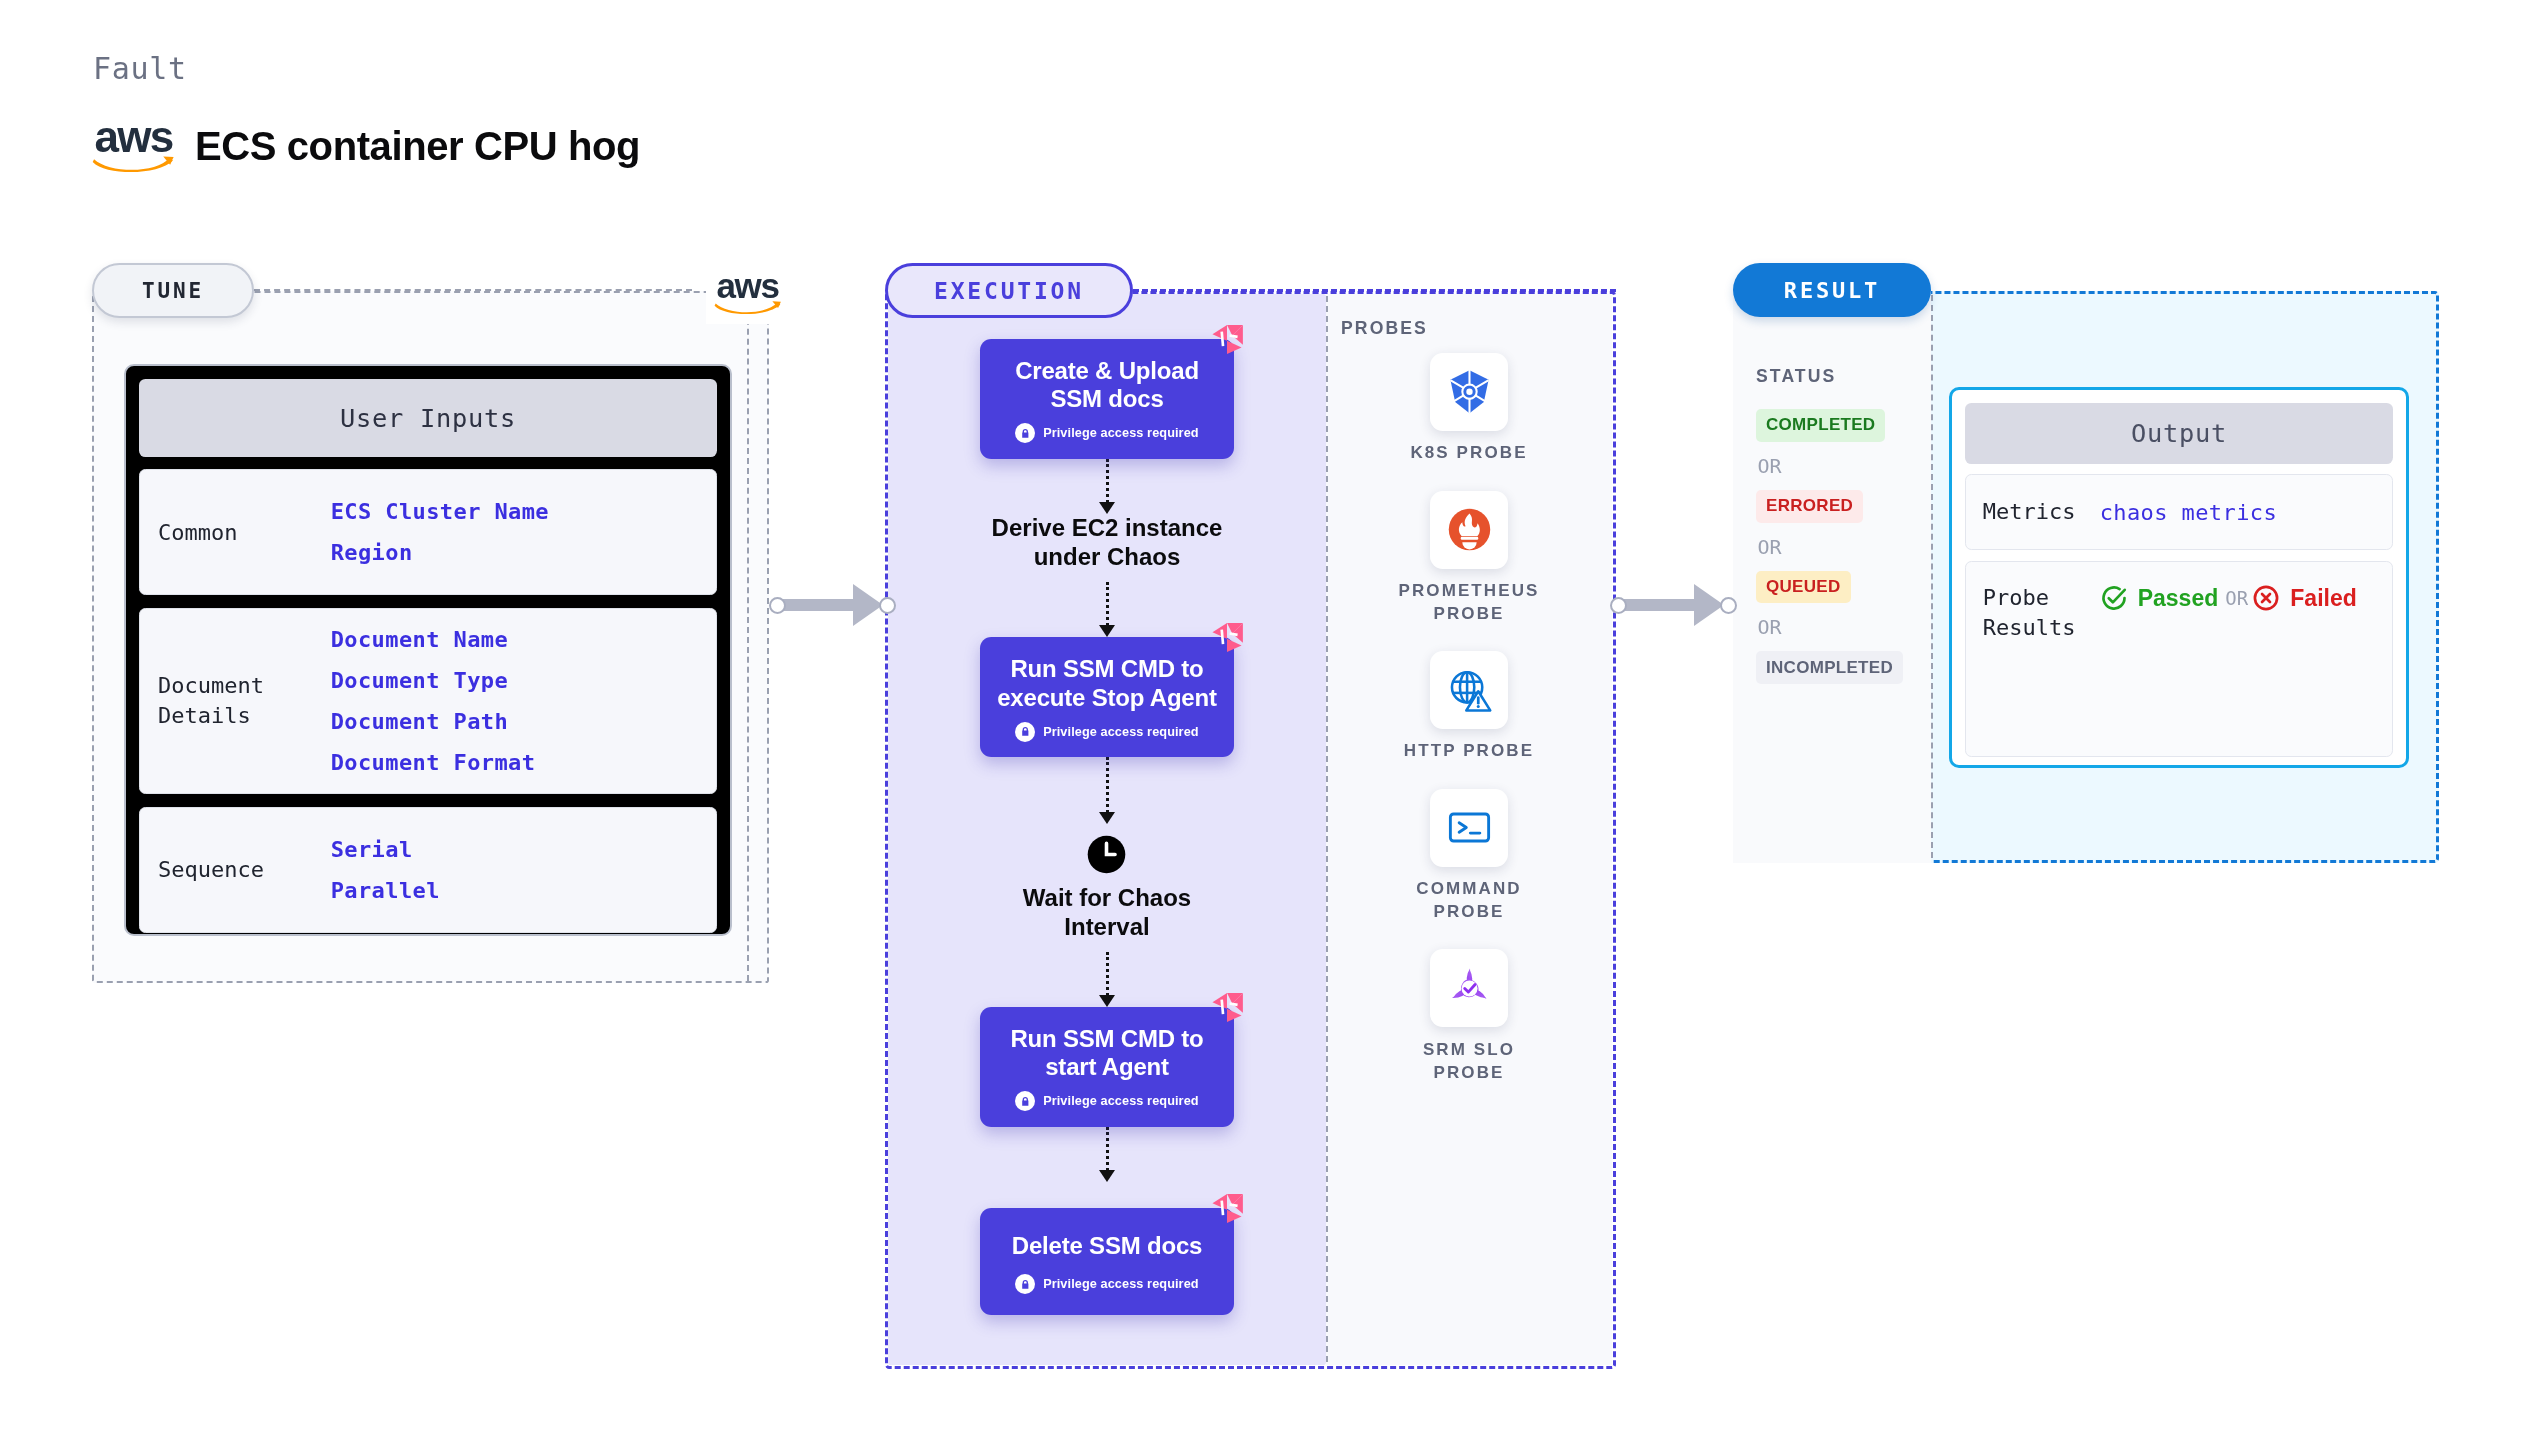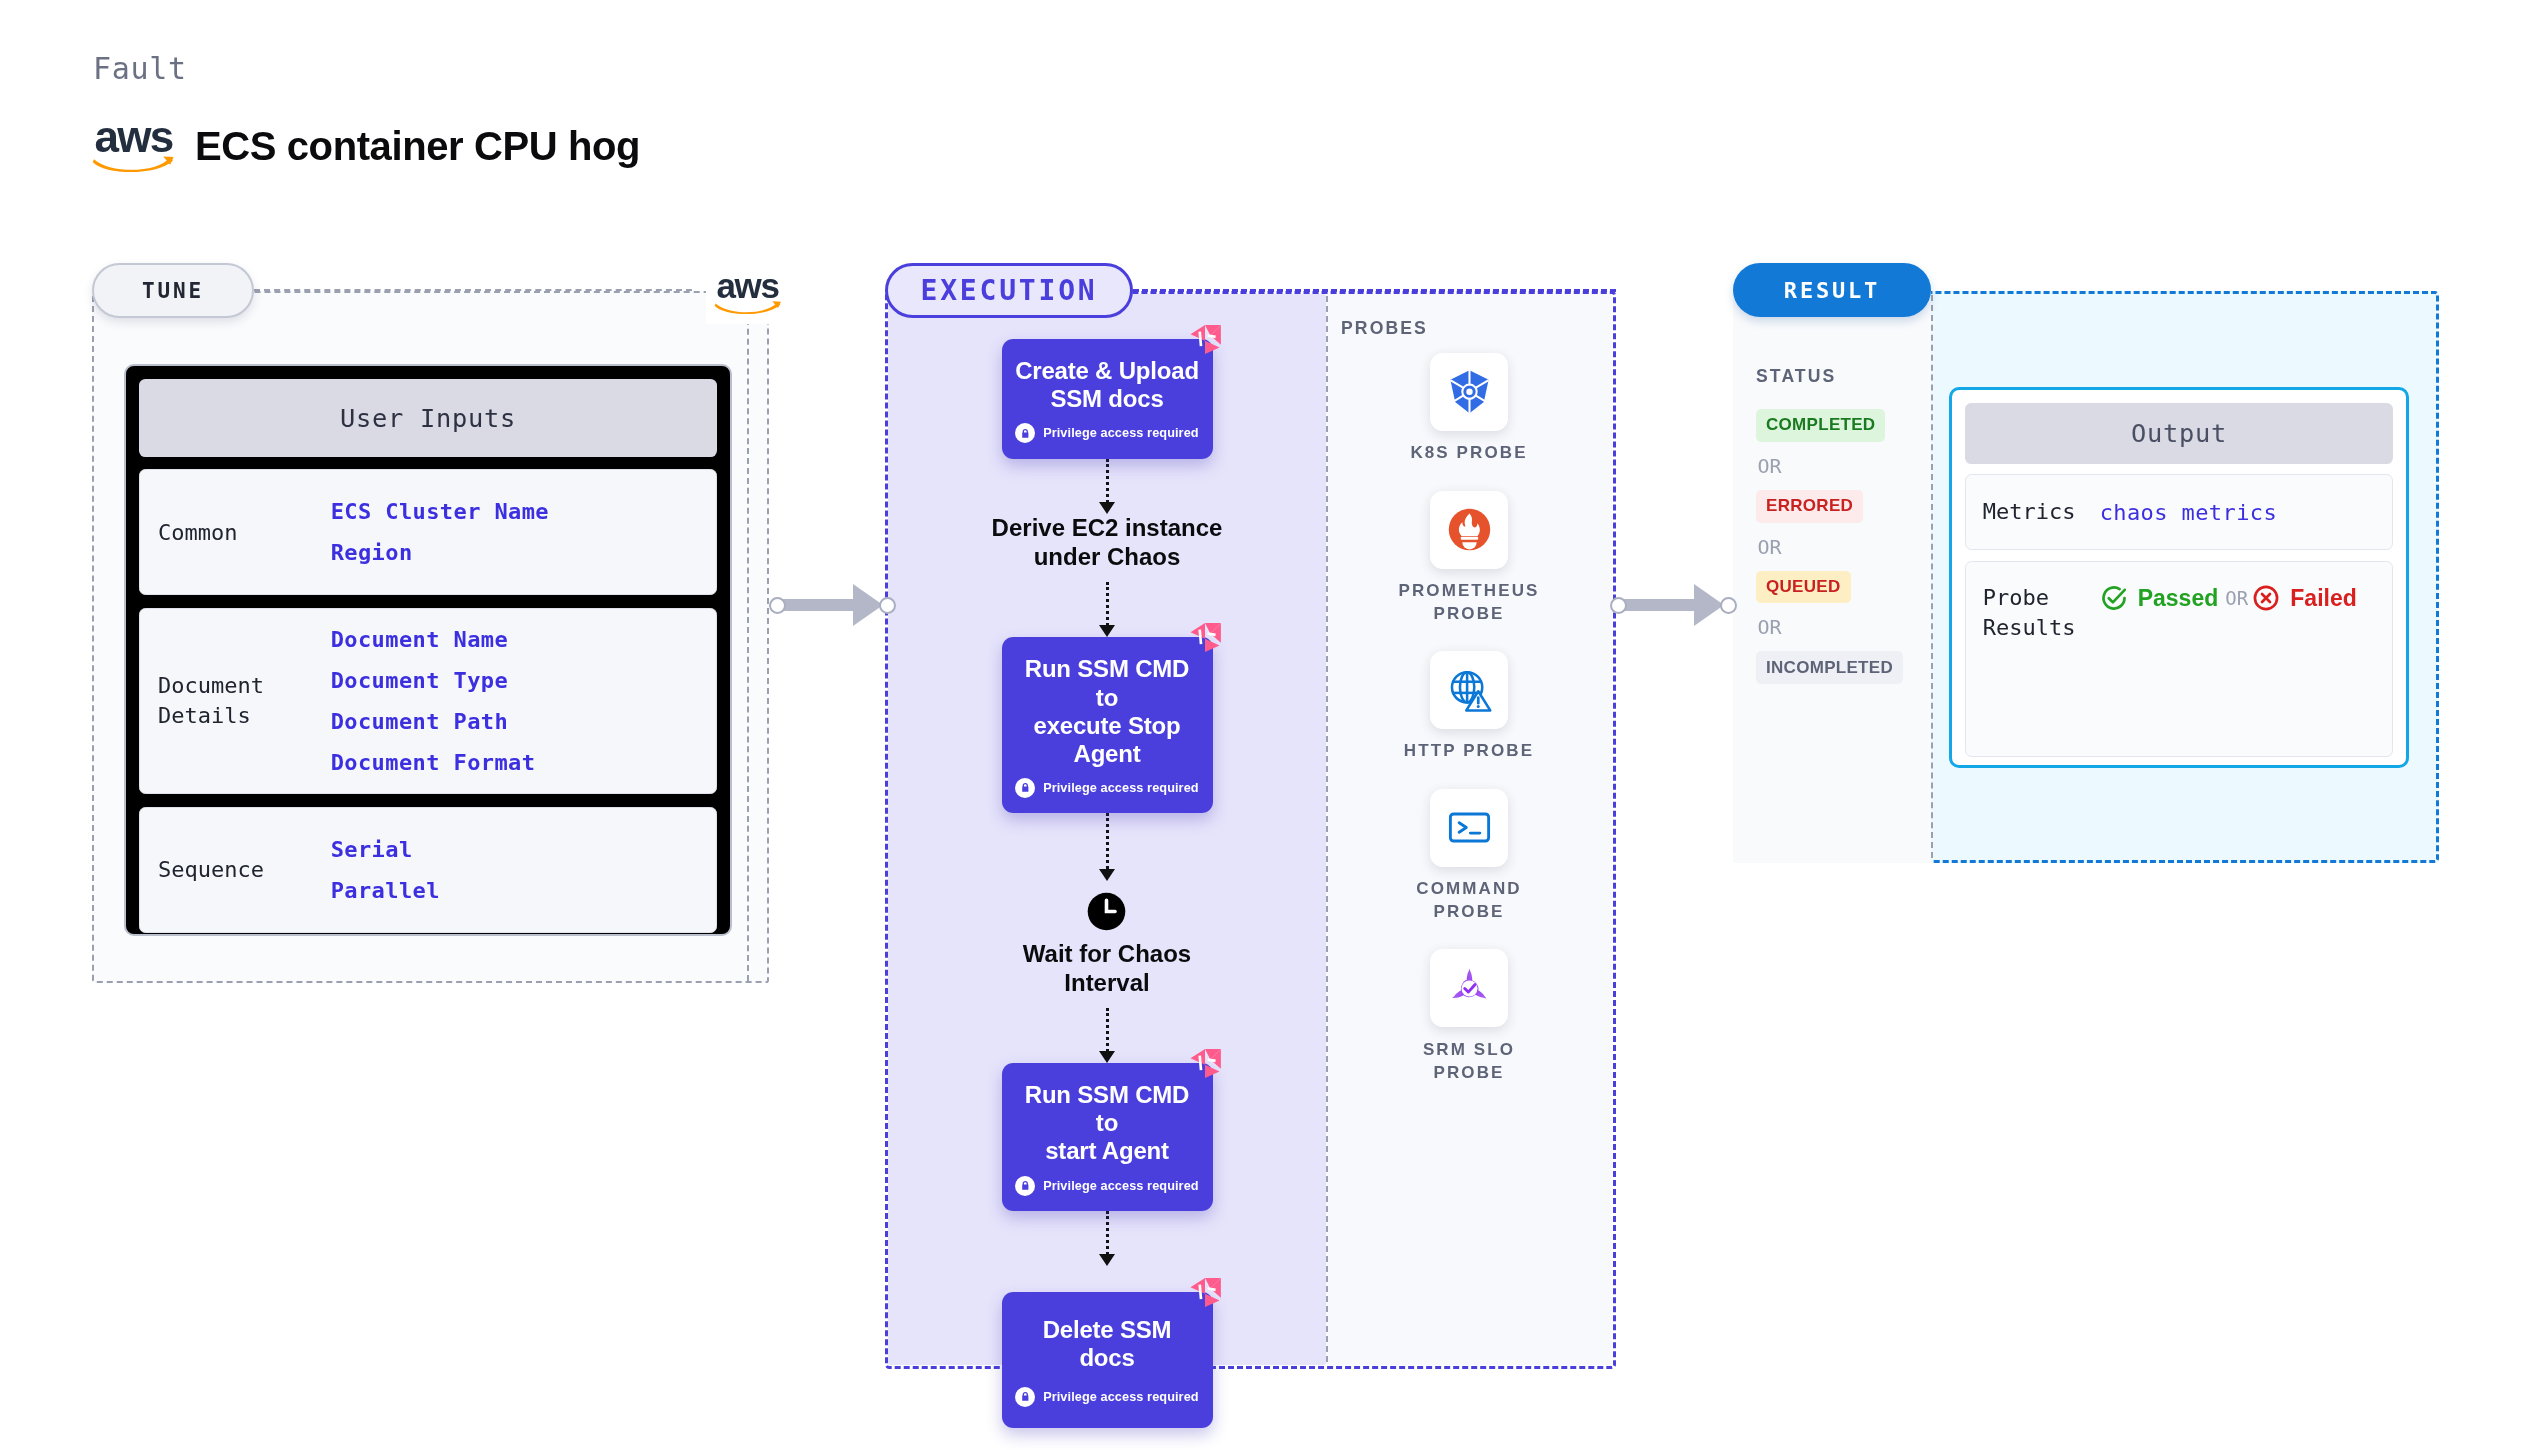--- a/index.html
+++ b/index.html
@@ -100,39 +100,39 @@
     position:absolute;left:1326px;top:294px;width:286px;height:1071px;
     background:#f8f9fc;
   }
   #probes-divider{
     position:absolute;left:1326px;top:296px;width:0;height:1066px;
     border-left:2.1px dashed #9aa0b0;
   }
   #exec-pill{
     left:885px;top:263px;width:248px;height:55px;
     background:#e9e7fb;border:3.5px solid #4a3fdc;color:#4a3fdc;
-    font-size:28px;
+    font-size:23px;
   }
   #exec-dash-top{
     position:absolute;left:1133px;top:289px;width:483px;height:0;
     border-top:3.5px dashed #4a3fdc;
   }
   #probes-title{
     position:absolute;left:1341px;top:318px;
     font-family:"Liberation Sans",sans-serif;font-weight:bold;
     font-size:17.6px;color:#5e6478;letter-spacing:2.1px;
   }
 
   
   #flow{
     position:absolute;left:888px;top:339px;width:438px;
     display:flex;flex-direction:column;align-items:center;
   }
   .step-box{
-    position:relative;width:211px;box-sizing:border-box;
+    position:relative;width:254px;box-sizing:border-box;
     background:#4a3fdc;border-radius:11.3px;color:#fff;
     padding:18.3px 12.7px 15.5px;text-align:center;
     box-shadow:0 7px 15.5px rgba(60,50,180,.28);
   }
   .step-title{font-size:24px;font-weight:bold;line-height:1.17;letter-spacing:-0.2px;}
   .priv{
     margin-top:10px;display:flex;align-items:center;justify-content:center;gap:7.8px;
     font-size:12.7px;font-weight:bold;letter-spacing:0.1px;
   }
   .lock-badge{

